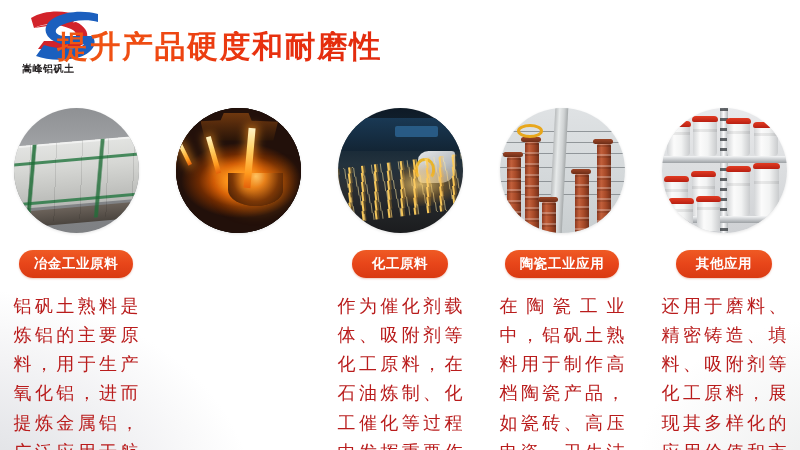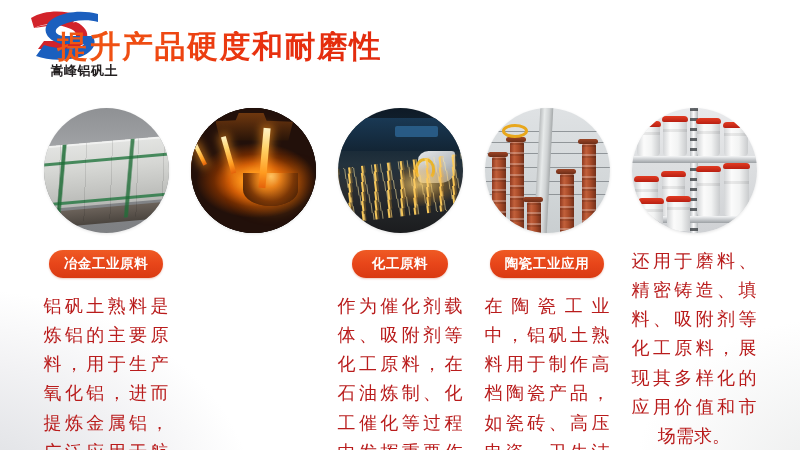--- a/index.html
+++ b/index.html
@@ -56,23 +56,23 @@
     top: 0px;
     width: 82px;
     height: 56px;
   }
 
   #logo-subtext {
     position: absolute;
     left: 8px;
     top: 54px;
     width: 96px;
-    text-align: right;
+    text-align: left;
     font-family: Liberation Mono, monospace;
-    font-size: 13px;
+    font-size: 10px;
     font-weight: 700;
     letter-spacing: 0.5px;
     color: #231f20;
     white-space: nowrap;
   }
 
   #page-title {
     position: absolute;
     left: 57px;
     top: 31px;
@@ -91,21 +91,21 @@
   
   #cards {
     position: absolute;
     left: 0;
     top: 108px;
     width: 800px;
     height: 336px;
     display: flex;
     justify-content: center;
     align-items: flex-start;
-    gap: 22px;
+    gap: 37px;
     padding: 0 22px;
   }
 
   .card {
     width: 125px;
     display: flex;
     flex-direction: column;
     align-items: center;
   }
 
@@ -498,17 +498,18 @@
           <div class="barrel" style="left:6%;  top:72%; width:19%; height:26%;">
               <div class="lid"></div>
               <div class="band"></div>
             </div>
           <div class="barrel" style="left:28%; top:70%; width:19%; height:28%;">
               <div class="lid"></div>
               <div class="band"></div>
             </div>
         </div>
       </div>
+      <div class="card-badge">其他应用</div>
       <div class="card-desc">还用于磨料、精密铸造、填料、吸附剂等化工原料，展现其多样化的应用价值和市场需求。</div>
     </div>
 
   </div>
 </div>
 
 </body></html>

